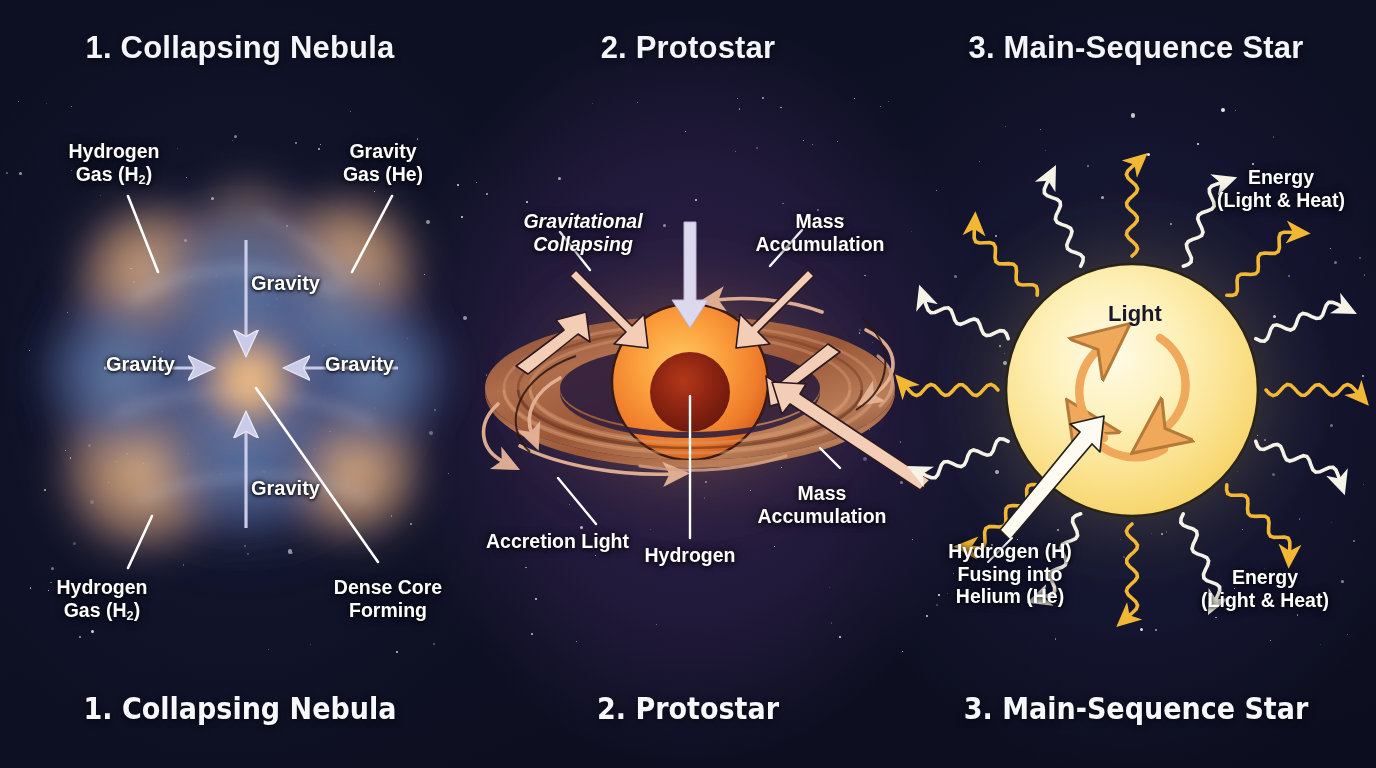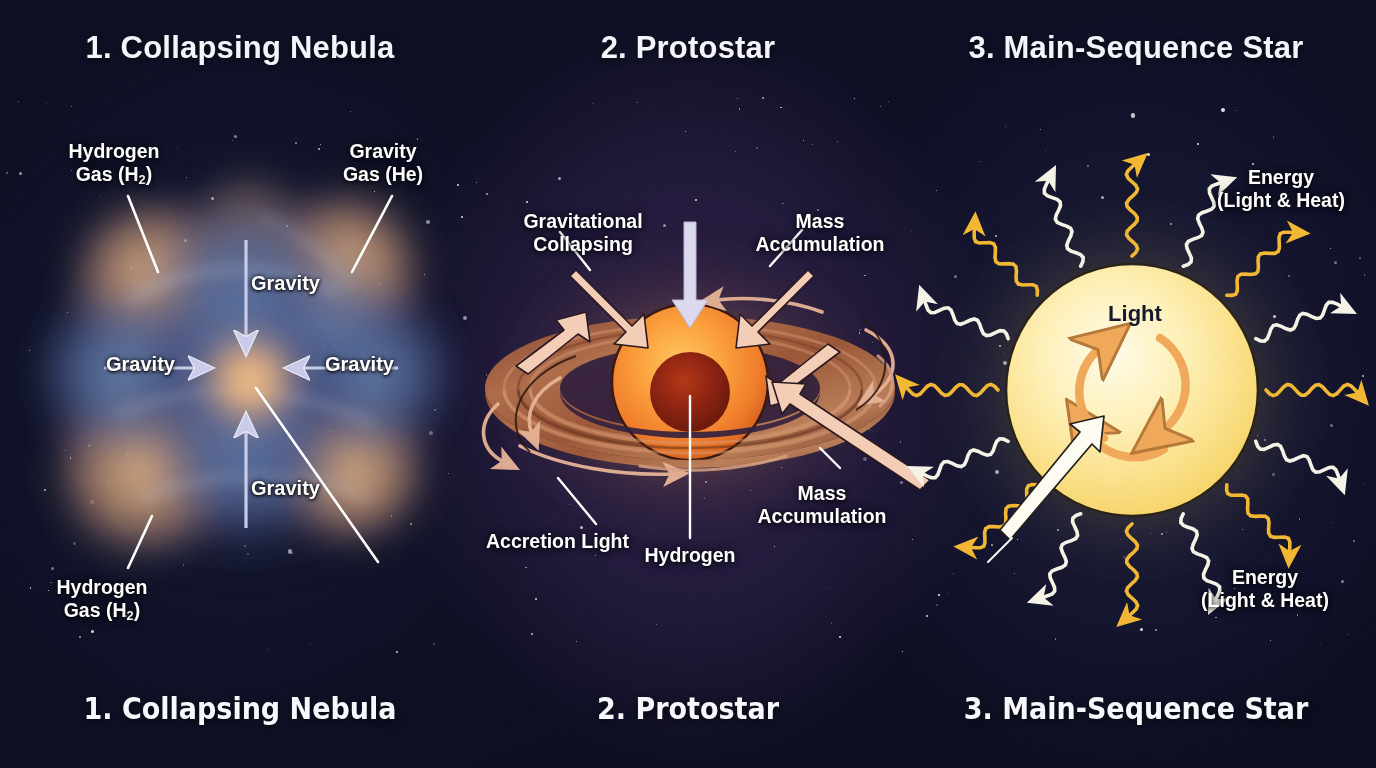--- a/index.html
+++ b/index.html
@@ -414,20 +414,24 @@
   <div class="lbl" style="left:318px; top:140px; width:130px;">
     <span>Gravity</span><br>
     <span>Gas (He)</span>
   </div>
 
   <div class="lbl" style="left:32px; top:576px; width:140px;">
     <span>Hydrogen</span><br>
     <span>Gas (H</span><sub>2</sub><span>)</span>
   </div>
 
+  <div class="lbl" style="left:318px; top:576px; width:140px;">
+    <span>Dense Core</span><br>
+    <span>Forming</span>
+  </div>
 
   <div class="grav" style="left:251px; top:272px;">Gravity</div>
   <div class="grav" style="left:106px; top:353px;">Gravity</div>
   <div class="grav" style="left:325px; top:353px;">Gravity</div>
   <div class="grav" style="left:251px; top:477px;">Gravity</div>
 
   <svg class="vec" viewBox="0 0 1376 768" xmlns="http://www.w3.org/2000/svg">
     <defs>
       <radialGradient id="psGlow" cx="50%" cy="50%" r="50%">
         <stop offset="0%" stop-color="#ffd9a0" stop-opacity=".55"></stop>
@@ -537,21 +541,21 @@
 
     <g stroke="#ffffff" stroke-width="2.4" stroke-linecap="round" fill="none">
       <line x1="590" y1="270" x2="560" y2="232"></line>
       <line x1="770" y1="266" x2="802" y2="230"></line>
       <line x1="558" y1="478" x2="596" y2="524"></line>
       <line x1="690" y1="396" x2="690" y2="538"></line>
       <line x1="840" y1="468" x2="820" y2="448"></line>
     </g>
   </svg>
 
-  <div class="lbl" style="left:498px; top:210px; width:170px;">
+  <div class="lbl" style="left:498px; top:210px; width:170px;font-style:italic;">
     <span>Gravitational</span><br>
     <span>Collapsing</span>
   </div>
 
   <div class="lbl" style="left:740px; top:210px; width:160px;">
     <span>Mass</span><br>
     <span>Accumulation</span>
   </div>
 
   <div class="lbl" style="left:742px; top:482px; width:160px;">
@@ -634,14 +638,19 @@
   <div class="lbl" style="left:1196px; top:166px; width:170px;">
     <span>Energy</span><br>
     <span>(Light &amp; Heat)</span>
   </div>
 
   <div class="lbl" style="left:1180px; top:566px; width:170px;">
     <span>Energy</span><br>
     <span>(Light &amp; Heat)</span>
   </div>
 
+  <div class="lbl" style="left:930px; top:540px; width:160px;">
+    <span>Hydrogen (H)</span><br>
+    <span>Fusing into</span><br>
+    <span>Helium (He)</span>
+  </div>
 
 </div>
 
 </body></html>

